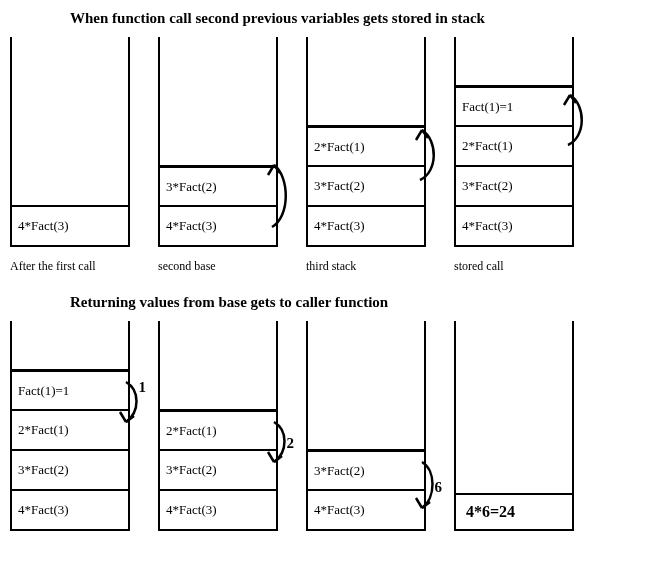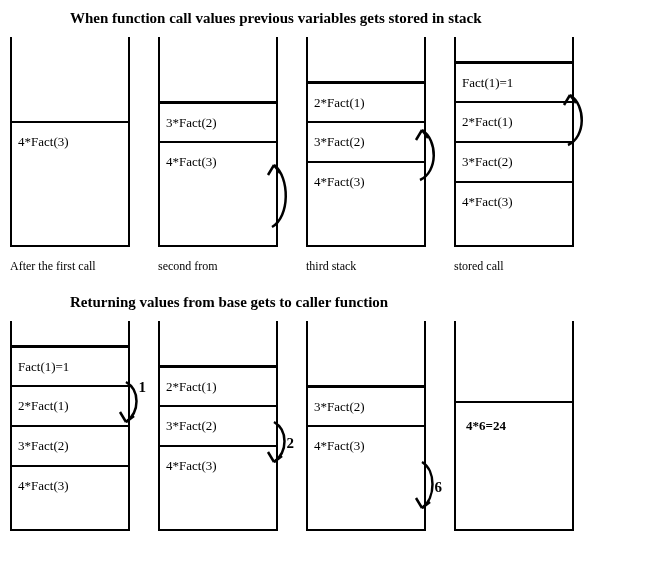--- a/index.html
+++ b/index.html
@@ -35,52 +35,52 @@
   .stack-wrap {
     position: relative;
   }
   .stack {
     border: 2px solid #000;
     border-top: none;
     width: 120px;
     height: 210px;
     display: flex;
     flex-direction: column;
-    justify-content: center;
+    justify-content: flex-end;
     position: relative;
   }
   .frame {
     border-top: 2px solid #000;
     height: 40px;
     display: flex;
     align-items: center;
     padding-left: 6px;
     font-size: 13px;
   }
   .frame.thick { border-top-width: 3px; }
-  .frame.big { height: 48px; font-size: 13px; font-weight: bold; padding-left: 10px; }
+  .frame.big { height: 36px; font-size: 16px; font-weight: bold; padding-left: 10px; }
   .caption {
     font-size: 12px;
     margin-top: 12px;
   }
   svg.arrow {
     position: absolute;
     overflow: visible;
     pointer-events: none;
   }
   .annot {
     position: absolute;
     font-size: 15px;
     font-weight: bold;
   }
 </style>
 </head>
 <body>
 
-<div class="title">When function call values previous variables gets stored in stack</div>
+<div class="title">When function call second previous variables gets stored in stack</div>
 
 <div class="row">
 
   <div class="col">
     <div class="stack-wrap">
       <div class="stack">
         <div class="frame">4*Fact(3)</div>
       </div>
     </div>
     <div class="caption">After the first call</div>
@@ -90,21 +90,21 @@
     <div class="stack-wrap">
       <div class="stack">
         <div class="frame thick">3*Fact(2)</div>
         <div class="frame">4*Fact(3)</div>
       </div>
       <svg class="arrow" style="right:-20px; top:120px;" width="30" height="80">
         <path d="M 4 70 C 22 60, 22 20, 6 8" stroke="#000" stroke-width="2.5" fill="none"></path>
         <path d="M 6 8 L 12 16 M 6 8 L 0 18" stroke="#000" stroke-width="2.5" fill="none"></path>
       </svg>
     </div>
-    <div class="caption">second from</div>
+    <div class="caption">second base</div>
   </div>
 
   <div class="col">
     <div class="stack-wrap">
       <div class="stack">
         <div class="frame thick">2*Fact(1)</div>
         <div class="frame">3*Fact(2)</div>
         <div class="frame">4*Fact(3)</div>
       </div>
       <svg class="arrow" style="right:-20px; top:85px;" width="30" height="70">

